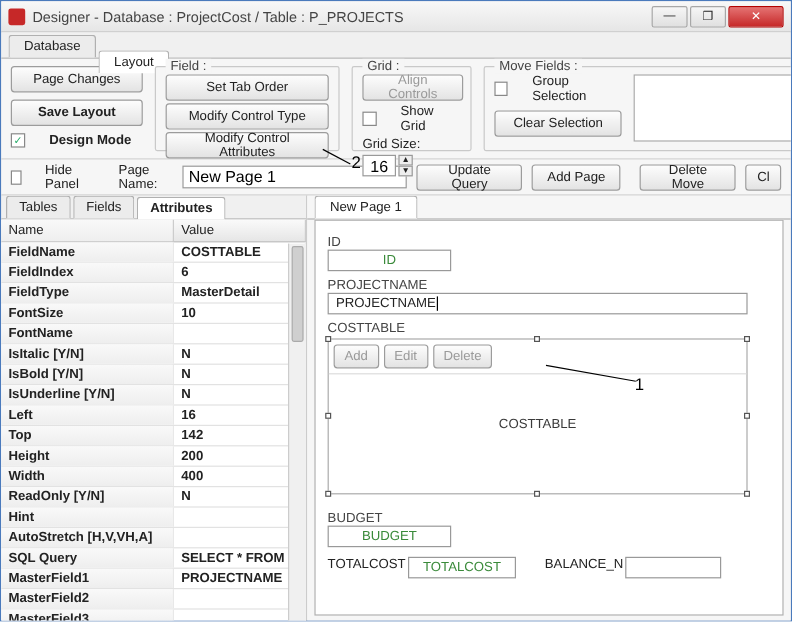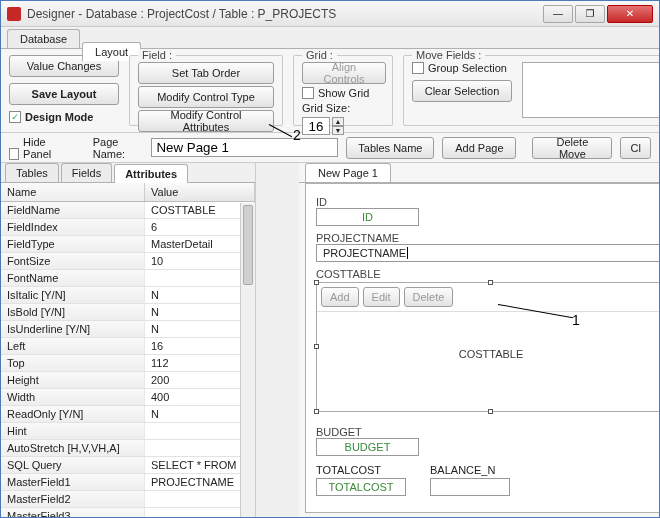--- a/index.html
+++ b/index.html
@@ -14,59 +14,59 @@
   .toptabs { height: 22px; display: flex; align-items: flex-end; padding-left: 6px; gap: 0; border-bottom: 1px solid #b0b0b0; background:#f0f0f0; }
   .toptab { padding: 3px 12px; border: 1px solid #b0b0b0; border-bottom: none; background: #ececec; border-radius: 3px 3px 0 0; margin-right: 2px; }
   .toptab.active { background: #fff; position: relative; top: 13px; }
   .toolbar { display: flex; padding: 6px 8px; gap: 10px; border-bottom: 1px solid #ccc; background:#f6f6f6; }
   .tbcol { display: flex; flex-direction: column; gap: 4px; }
   .fieldset { border: 1px solid #c9c9c9; border-radius: 2px; padding: 6px 8px 8px; position: relative; background:#f6f6f6; }
   .fslabel { position: absolute; top: -7px; left: 8px; background:#f6f6f6; padding: 0 4px; color: #444; font-size: 11px; }
   .btn { border: 1px solid #9c9c9c; background: linear-gradient(#fdfdfd,#e3e3e3); border-radius: 3px; padding: 3px 10px; min-width: 110px; text-align: center; height: 22px; display: inline-flex; align-items: center; justify-content: center; }
   .btn.sm { min-width: 0; padding: 2px 8px; height: 20px; }
   .btn.disabled { color: #9a9a9a; }
-  .chk { display: inline-flex; align-items: flex-end; gap: 4px; }
+  .chk { display: inline-flex; align-items: center; gap: 20px; }
   .chk .box { width: 12px; height: 12px; border: 1px solid #888; background:#fff; display: inline-flex; align-items: center; justify-content: center; font-size: 9px; color:#2a6; }
   .spin { display:flex; align-items:center; }
   .spin input { width: 28px; height: 18px; border: 1px solid #999; text-align: center; }
   .spin .arrows { display:flex; flex-direction:column; margin-left:2px; }
   .spin .arrows span { width:12px; height:9px; border:1px solid #999; font-size:7px; line-height:7px; text-align:center; background:#eee; }
   .bigbox { width: 150px; height: 56px; border: 1px solid #aaa; background: #fff; }
   .row2 { display:flex; align-items:center; gap:8px; padding: 5px 8px; border-bottom:1px solid #ccc; background:#f6f6f6; }
   .textin { border:1px solid #999; background:#fff; height:19px; padding: 0 4px; }
-  .main { display:flex; height: calc(518px - 26px - 22px - 84px - 30px); gap: 43px; }
+  .main { display:flex; height: calc(518px - 26px - 22px - 84px - 30px); }
   .left { width: 255px; border-right: 1px solid #ccc; display:flex; flex-direction:column; }
   .lefttabs { display:flex; border-bottom:1px solid #b0b0b0; background:#f0f0f0; padding-left:4px; }
   .lefttab { padding:3px 10px; border:1px solid #b0b0b0; border-bottom:none; background:#ececec; border-radius:3px 3px 0 0; margin-right:2px; }
   .lefttab.active { background:#fff; position:relative; top:1px;font-weight:bold; }
   .grid { flex:1; overflow:hidden; background:#fff; position:relative; }
   .ghead { display:flex; background:linear-gradient(#fafafa,#e6e6e6); border-bottom:1px solid #bbb; }
   .ghead div { padding:3px 6px; border-right:1px solid #ccc; }
   .gbody { font-size: 11px; }
-  .grow { display:flex; border-bottom:1px solid #e2e2e2; }
+  .grow { display:flex; border-bottom:1px solid #e2e2e2;font-weight:bold; }
   .gcell { padding:2px 6px; border-right:1px solid #e8e8e8; overflow:hidden; white-space:nowrap; }
   .c1 { width: 144px; background:linear-gradient(#f9f9f9,#eeeeee); }
   .c2 { flex:1; }
   .scroll { position:absolute; right:0; top:20px; bottom:0; width:15px; background:#f0f0f0; border-left:1px solid #ccc; }
   .scroll .thumb { position:absolute; left:2px; right:2px; top:2px; height:80px; background:#cfcfcf; border:1px solid #aaa; border-radius:2px; }
   .right { flex:1; display:flex; flex-direction:column; background:#f6f6f6; }
   .righttabs { display:flex; border-bottom:1px solid #b0b0b0; padding-left:6px; }
   .righttab { padding:3px 12px; border:1px solid #b0b0b0; border-bottom:none; background:#fff; border-radius:3px 3px 0 0; }
   .canvas { flex:1; background:#fff; border:1px solid #b0b0b0; margin: 0 6px 6px; padding:6px 10px; position:relative; overflow:hidden; }
   .fldlbl { color:#444; margin-top:6px; }
   .fldbox { border:1px solid #999; height:18px; padding:0 6px; display:flex; align-items:center; background:#fff; }
   .fldbox.green { color:#3a8a3a; text-align:center; justify-content:center; width:103px; }
   .costtable { border:1px solid #aaa; margin-top:2px; height:130px; position:relative; }
   .ctbuttons { display:flex; gap:4px; padding:4px; border-bottom:1px solid #ddd; }
   .ctlabel { color:#3a3a3a; text-align:center; margin-top:36px; font-size:11px; }
   .handle { position:absolute; width:5px; height:5px; background:#fff; border:1px solid #555; }
   .ann { position:absolute; color:#000; font-size:14px; pointer-events:none; }
   .annline { position:absolute; background:#000; height:1px; transform-origin: left center; pointer-events:none; }
   .bottomfields { display:flex; gap:24px; margin-top:8px; }
-  .bf { display:flex; flex-direction:column; gap:2px; }
+  .bf { display:flex; flex-direction:row; gap:2px; }
 </style>
 </head>
 <body>
 
 <div class="window">
 
   <div class="titlebar">
     <div class="appicon"></div>
     <div class="title">Designer - Database : ProjectCost / Table : P_PROJECTS</div>
     <div class="winbtns">
@@ -76,21 +76,21 @@
     </div>
   </div>
 
   <div class="toptabs">
     <div class="toptab">Database</div>
     <div class="toptab active">Layout</div>
   </div>
 
   <div class="toolbar" style="height:84px;">
     <div class="tbcol" style="gap:6px;">
-      <div class="btn">Value Changes</div>
+      <div class="btn">Page Changes</div>
       <div class="btn" style="font-weight:bold">Save Layout</div>
       <label class="chk">
         <span class="box">✓</span>
         <b>Design Mode</b>
       </label>
     </div>
 
     <div class="fieldset" style="width:156px; position:relative;">
       <span class="fslabel">Field :</span>
       <div class="tbcol" style="gap:2px;">
@@ -132,21 +132,21 @@
     </div>
   </div>
 
   <div class="row2" style="height:30px;">
     <label class="chk">
       <span class="box"></span>
       <span>Hide Panel</span>
     </label>
     <span style="margin-left:18px;">Page Name:</span>
     <input class="textin" style="width: 190px;" value="New Page 1">
-    <div class="btn" style="min-width:88px">Tables Name</div>
+    <div class="btn" style="min-width:88px">Update Query</div>
     <div class="btn" style="min-width:74px">Add Page</div>
     <div style="flex:1"></div>
     <div class="btn" style="min-width:80px">Delete Move</div>
     <div class="btn" style="min-width:20px">Cl</div>
   </div>
 
   <div class="main">
     <div class="left">
       <div class="lefttabs">
         <div class="lefttab">Tables</div>
@@ -190,21 +190,21 @@
             <div class="grow">
               <div class="gcell c1">IsUnderline [Y/N]</div>
               <div class="gcell c2">N</div>
             </div>
             <div class="grow">
               <div class="gcell c1">Left</div>
               <div class="gcell c2">16</div>
             </div>
             <div class="grow">
               <div class="gcell c1">Top</div>
-              <div class="gcell c2">112</div>
+              <div class="gcell c2">142</div>
             </div>
             <div class="grow">
               <div class="gcell c1">Height</div>
               <div class="gcell c2">200</div>
             </div>
             <div class="grow">
               <div class="gcell c1">Width</div>
               <div class="gcell c2">400</div>
             </div>
             <div class="grow">

